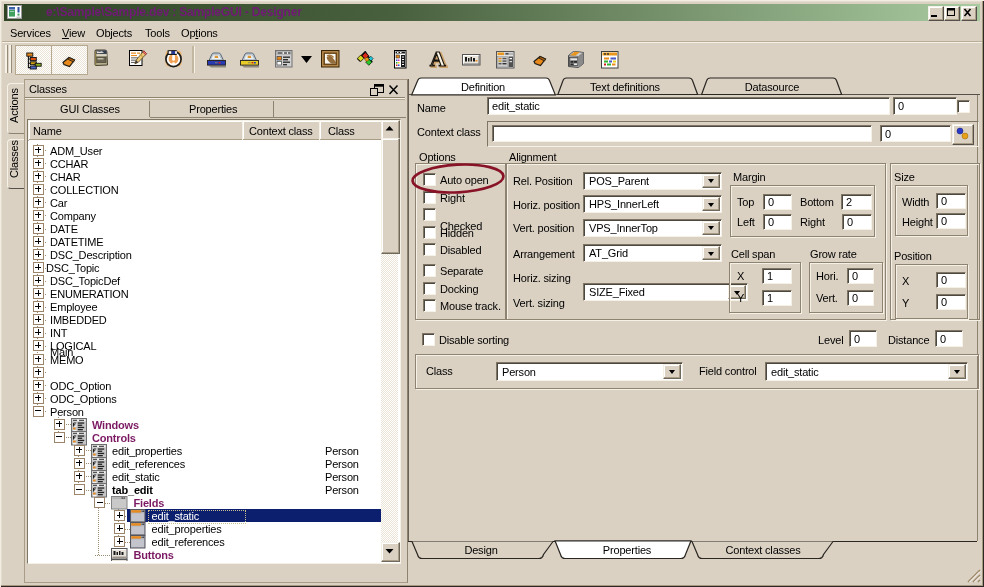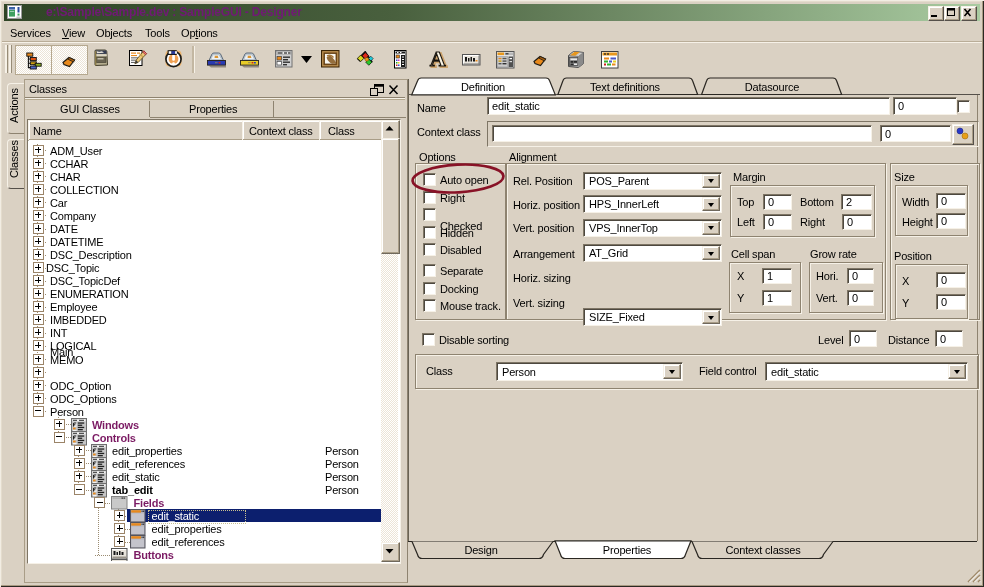--- a/index.html
+++ b/index.html
@@ -671,21 +671,21 @@
       <span class="tx">VPS_InnerTop</span>
       <span class="cbtn"></span>
     </div>
 <div class="lbl" style="left:513px;top:248.5px;">Arrangement</div>
 <div class="combo" style="left:583px;top:244px;width:137px;height:16px;">
       <span class="tx">AT_Grid</span>
       <span class="cbtn"></span>
     </div>
 <div class="lbl" style="left:513px;top:272.5px;">Horiz. sizing</div>
 <div class="lbl" style="left:513px;top:297.5px;">Vert. sizing</div>
-<div class="combo" style="left:583px;top:308px;width:137px;height:16px;">
+<div class="combo" style="left:583px;top:283px;width:137px;height:16px;padding-left:26px;">
       <span class="tx">SIZE_Fixed</span>
       <span class="cbtn"></span>
     </div>
 <div class="lbl" style="left:733px;top:172px;">Margin</div>
 <div class="gb" style="left:730px;top:185px;width:143px;height:50px;"></div>
 <div class="lbl" style="left:737px;top:197px;">Top</div>
 <div class="in" style="left:763px;top:193.5px;width:27px;height:14px;">
       <span>0</span>
     </div>
 <div class="lbl" style="left:800px;top:197px;">Bottom</div>

